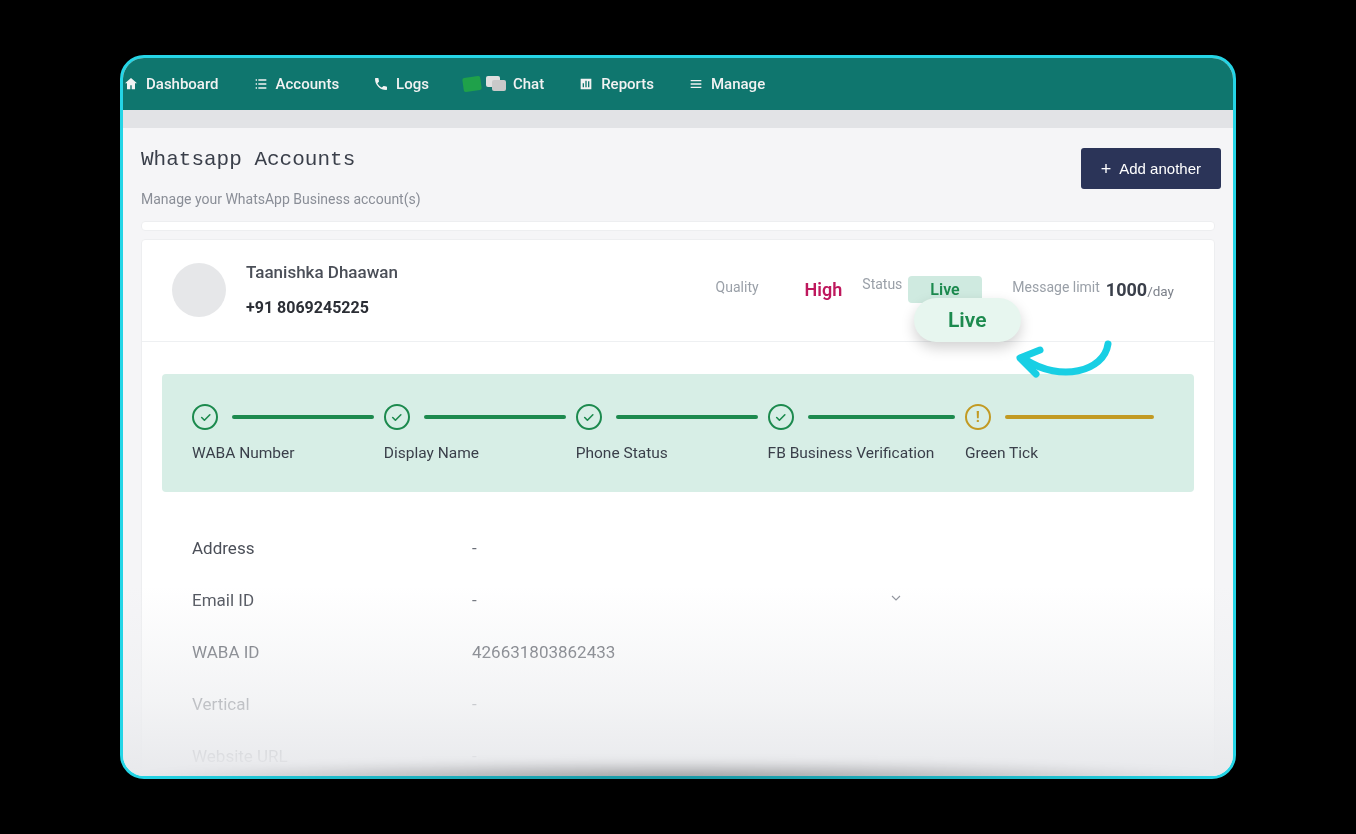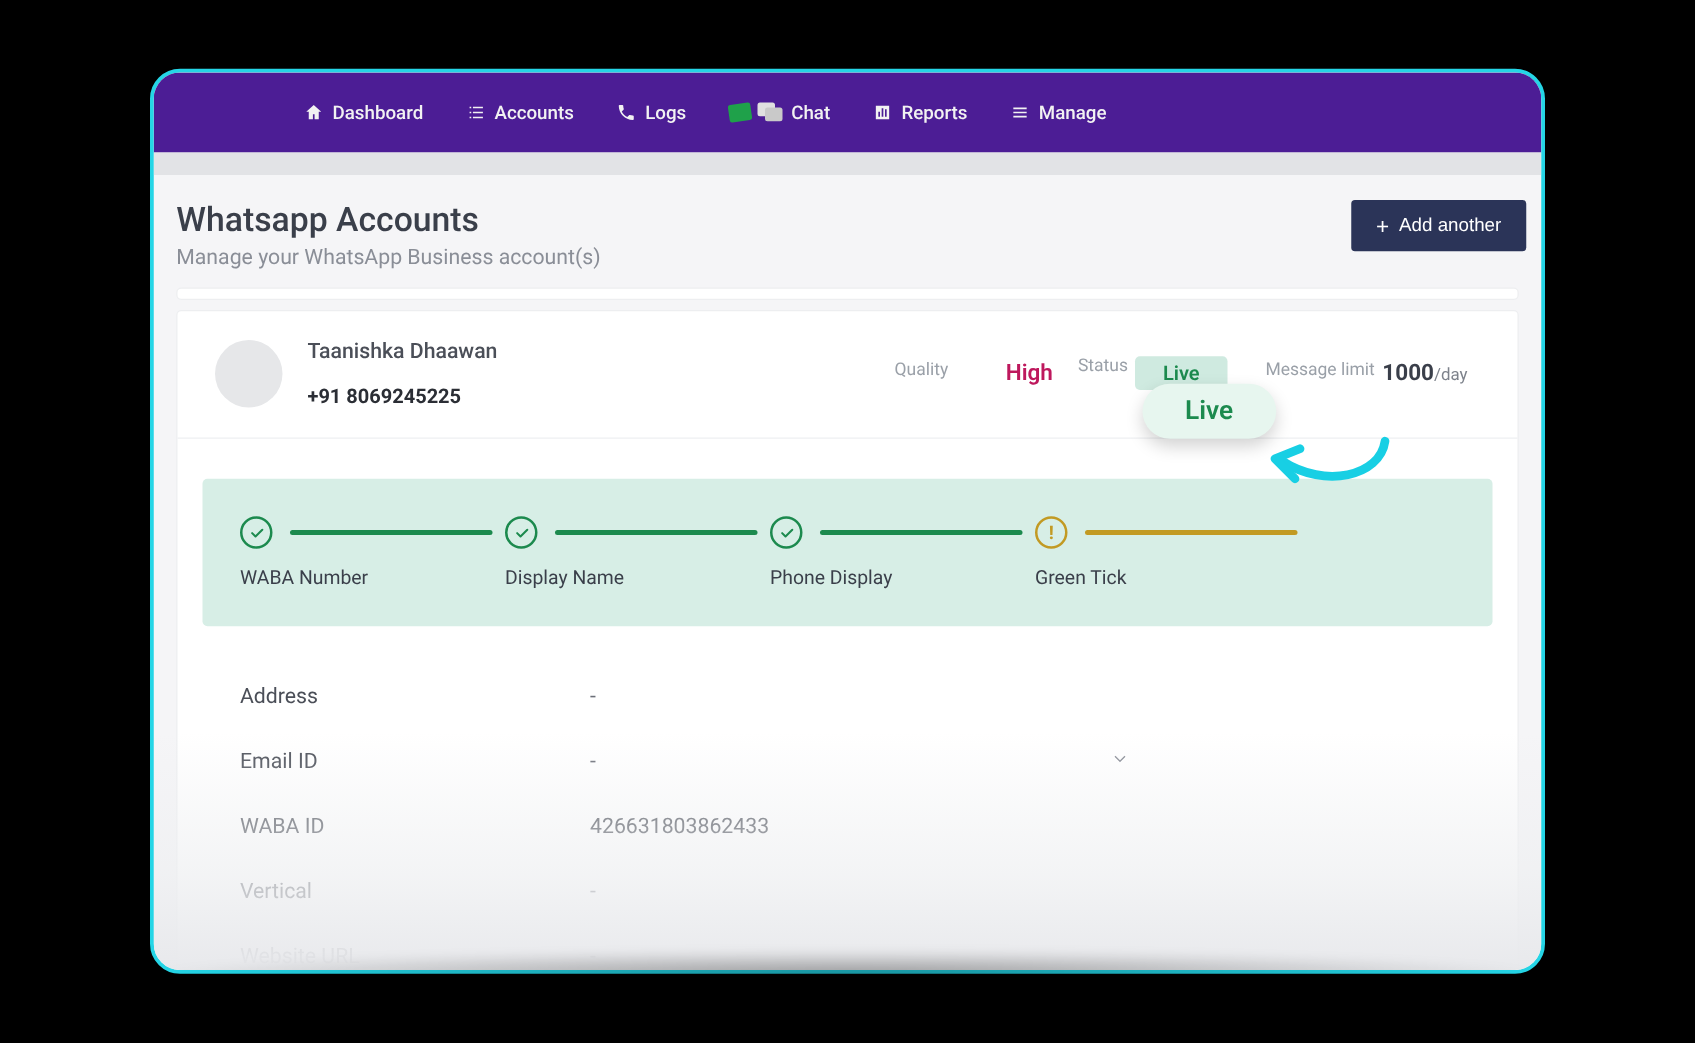--- a/index.html
+++ b/index.html
@@ -15,25 +15,24 @@
     left: 120px;
     top: 55px;
     width: 1116px;
     height: 724px;
     background: #f5f5f7;
     border: 3px solid #25d5e6;
     border-radius: 24px;
     overflow: hidden;
   }
   .topnav {
-    background: #4c1d95;
-    height: 64px;
+    background: #0f766e;
+    height: 52px;
     display: flex;
     align-items: center;
-    padding-left: 120px;
     gap: 34px;
   }
   .nav-item {
     display: flex;
     align-items: center;
     gap: 7px;
     color: #f2f2f2;
     font-size: 15px;
     font-weight: 500;
     cursor: pointer;
@@ -54,22 +53,22 @@
   }
   .chat-stack .b1 { position:absolute; left:0; top:0; width:14px; height:11px; background:#e0e0e0; border-radius:2px; }
   .chat-stack .b2 { position:absolute; left:6px; top:4px; width:14px; height:11px; background:#c9c9c9; border-radius:2px; }
 
   .gray-strip { background:#e2e3e6; height:18px; }
 
   .page-head {
     display:flex; align-items:flex-start; justify-content:space-between;
     padding: 20px 18px 14px 18px;
   }
-  .page-title { font-size: 27px; color:#3a3f4a; font-weight:500; }
-  .page-sub   { font-size: 17px; color:#8a8e97; margin-top:4px; }
+  .page-title { font-size: 21px; color:#3a3f4a; font-weight:500;font-family:Liberation Mono, monospace; }
+  .page-sub   { font-size: 14px; color:#8a8e97; margin-top:20px; }
   .add-btn {
     background:#2b3458; color:#fff; border:none; border-radius:3px;
     padding: 12px 20px; font-size:15px; display:flex; align-items:center; gap:8px;
     cursor:pointer; margin-right:-6px;
   }
   .add-btn .plus { font-size:18px; font-weight:300; line-height:0; }
 
   .card-spacer {
     margin: 0 18px;
     background:#fff;
@@ -303,21 +302,32 @@
       </div>
       <div class="step" style="width:212px;">
         <div class="step-row">
           <span class="circle">
             <svg viewBox="0 0 24 24">
                 <path d="M5 12l5 5L20 7" stroke="#1c8a4e" stroke-width="3" fill="none" stroke-linecap="round" stroke-linejoin="round"></path>
               </svg>
           </span>
           <span class="connector"></span>
         </div>
-        <span class="step-label">Phone Display</span>
+        <span class="step-label">Phone Status</span>
+      </div>
+      <div class="step" style="width:218px;">
+        <div class="step-row">
+          <span class="circle">
+            <svg viewBox="0 0 24 24">
+                <path d="M5 12l5 5L20 7" stroke="#1c8a4e" stroke-width="3" fill="none" stroke-linecap="round" stroke-linejoin="round"></path>
+              </svg>
+          </span>
+          <span class="connector"></span>
+        </div>
+        <span class="step-label">FB Business Verification</span>
       </div>
       <div class="step" style="width:220px;">
         <div class="step-row">
           <span class="circle warn">
               <span class="bang">!</span>
             </span>
           <span class="connector warn"></span>
         </div>
         <span class="step-label">Green Tick</span>
       </div>

